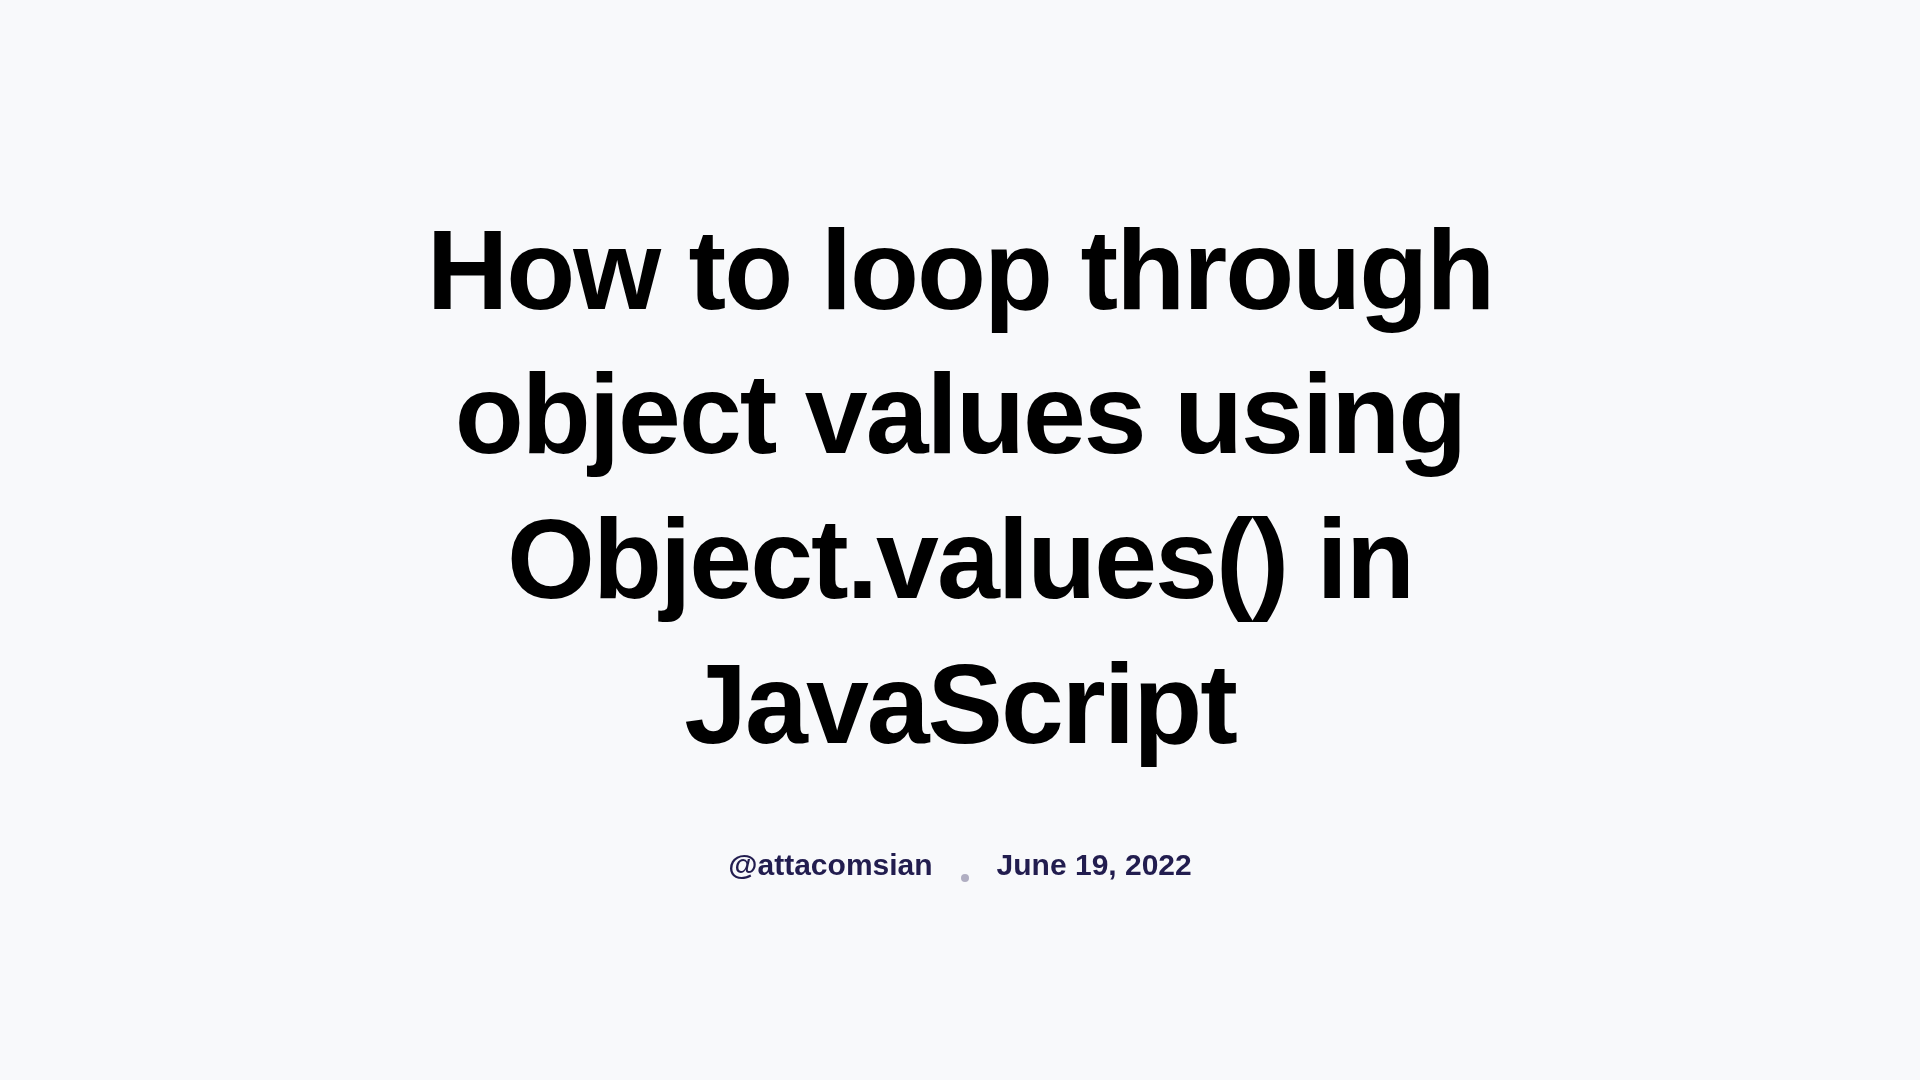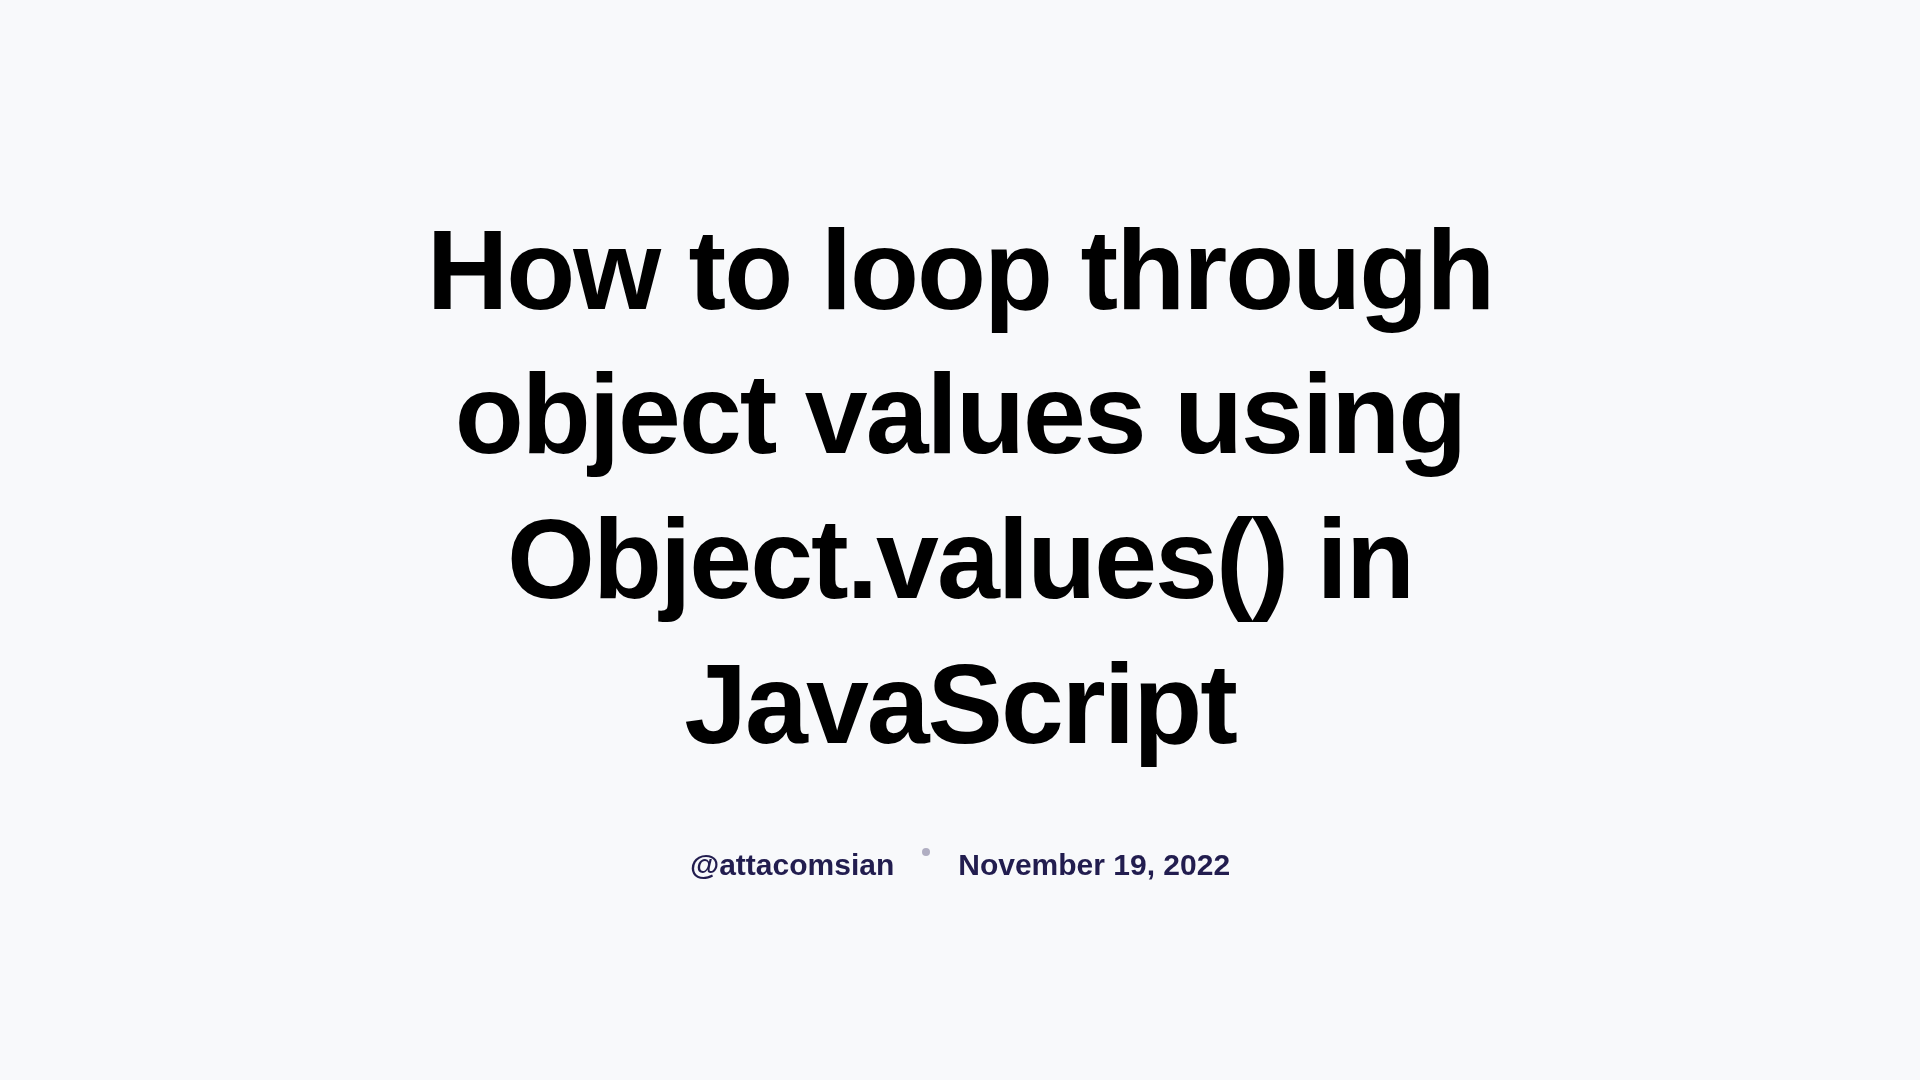--- a/index.html
+++ b/index.html
@@ -33,21 +33,21 @@
       font-size: 113px;
       font-weight: 800;
       text-align: center;
       line-height: 1.28;
       letter-spacing: -2px;
       margin-bottom: 72px;
     }
     
     .meta {
       display: flex;
-      align-items: flex-start;
+      align-items: flex-end;
       gap: 28px;
     }
     
     .author {
       color: #221d4f;
       font-size: 30px;
       font-weight: 700;
     }
     
     .separator {
@@ -64,15 +64,15 @@
     }
   </style>
 </head>
 <body>
 
 <div class="container">
   <h1 class="title">How to loop through object values using Object.values() in JavaScript</h1>
   <div class="meta">
     <span class="author">@attacomsian</span>
     <span class="separator"></span>
-    <span class="date">November 19, 2022</span>
+    <span class="date">June 19, 2022</span>
   </div>
 </div>
 
 </body></html>

